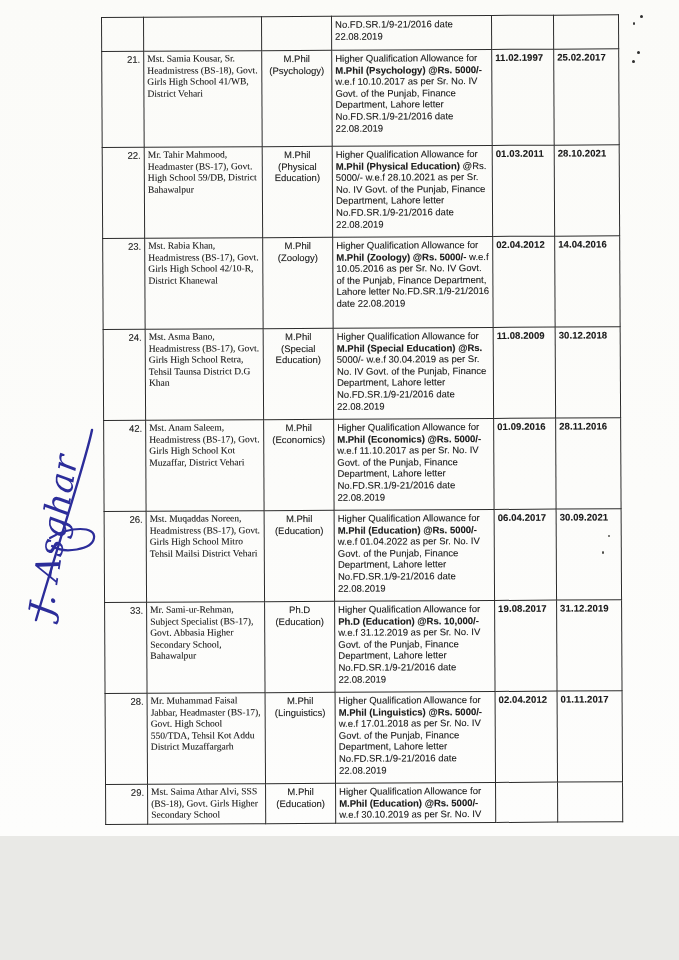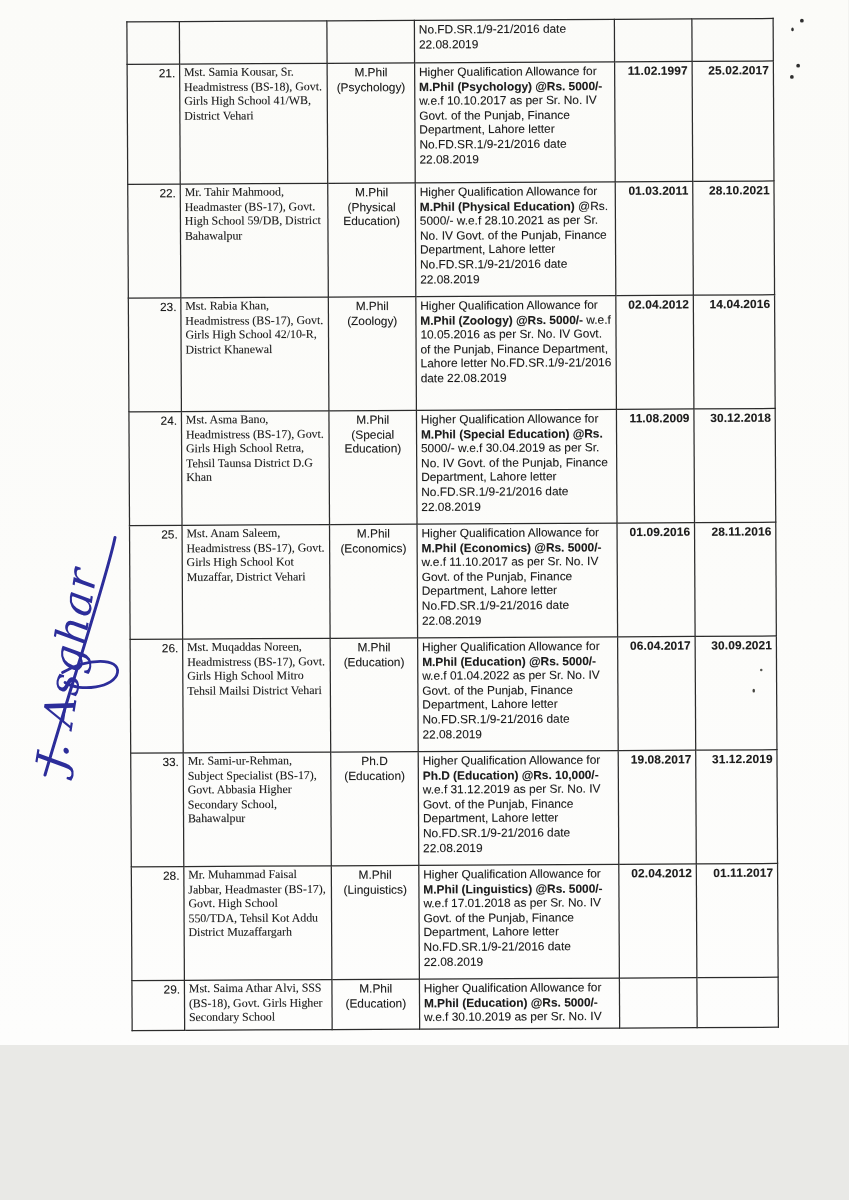--- a/index.html
+++ b/index.html
@@ -38,21 +38,21 @@
   col.c-qual{width:70px;}
   col.c-desc{width:160px;}
   col.c-date1{width:62px;}
   col.c-date2{width:65px;}
   td.c-sr{text-align:right;padding-right:3px;font-size:10px;}
   td.c-name{padding-left:5px;font-family:Liberation Serif, serif;}
   td.c-qual{text-align:center;}
   td.c-desc{padding-left:5px;}
   td.c-desc b{font-weight:700;}
   td.c-date{
-    vertical-align:middle;text-align:right;
+    vertical-align:middle;text-align:left;
     font-size:10px;font-weight:600;letter-spacing:0.1px;
   }
   tr.h-cont{height:34px;}
   tr.h-r0{height:96px;}
   tr.h-r{height:91px;}
   tr.h-last{height:38px;}
 
   
   .signature{
     position:absolute;left:12px;top:418px;
@@ -156,21 +156,21 @@
           </tr>
           <tr class="h-r">
             <td class="c-sr">24.</td>
             <td class="c-name">Mst. Asma Bano, Headmistress (BS-17), Govt. Girls High School Retra, Tehsil Taunsa District D.G Khan</td>
             <td class="c-qual">M.Phil (Special Education)</td>
             <td class="c-desc"><span>Higher Qualification Allowance for </span><b>M.Phil (Special Education) @Rs.</b><span> 5000/- w.e.f 30.04.2019 as per Sr. No. IV Govt. of the Punjab, Finance Department, Lahore letter No.FD.SR.1/9-21/2016 date 22.08.2019</span></td>
             <td class="c-date">11.08.2009</td>
             <td class="c-date">30.12.2018</td>
           </tr>
           <tr class="h-r">
-            <td class="c-sr">25.</td>
+            <td class="c-sr">42.</td>
             <td class="c-name">Mst. Anam Saleem, Headmistress (BS-17), Govt. Girls High School Kot Muzaffar, District Vehari</td>
             <td class="c-qual">M.Phil (Economics)</td>
             <td class="c-desc"><span>Higher Qualification Allowance for </span><b>M.Phil (Economics) @Rs. 5000/-</b><span> w.e.f 11.10.2017 as per Sr. No. IV Govt. of the Punjab, Finance Department, Lahore letter No.FD.SR.1/9-21/2016 date 22.08.2019</span></td>
             <td class="c-date">01.09.2016</td>
             <td class="c-date">28.11.2016</td>
           </tr>
           <tr class="h-r">
             <td class="c-sr">26.</td>
             <td class="c-name">Mst. Muqaddas Noreen, Headmistress (BS-17), Govt. Girls High School Mitro Tehsil Mailsi District Vehari</td>
             <td class="c-qual">M.Phil (Education)</td>

